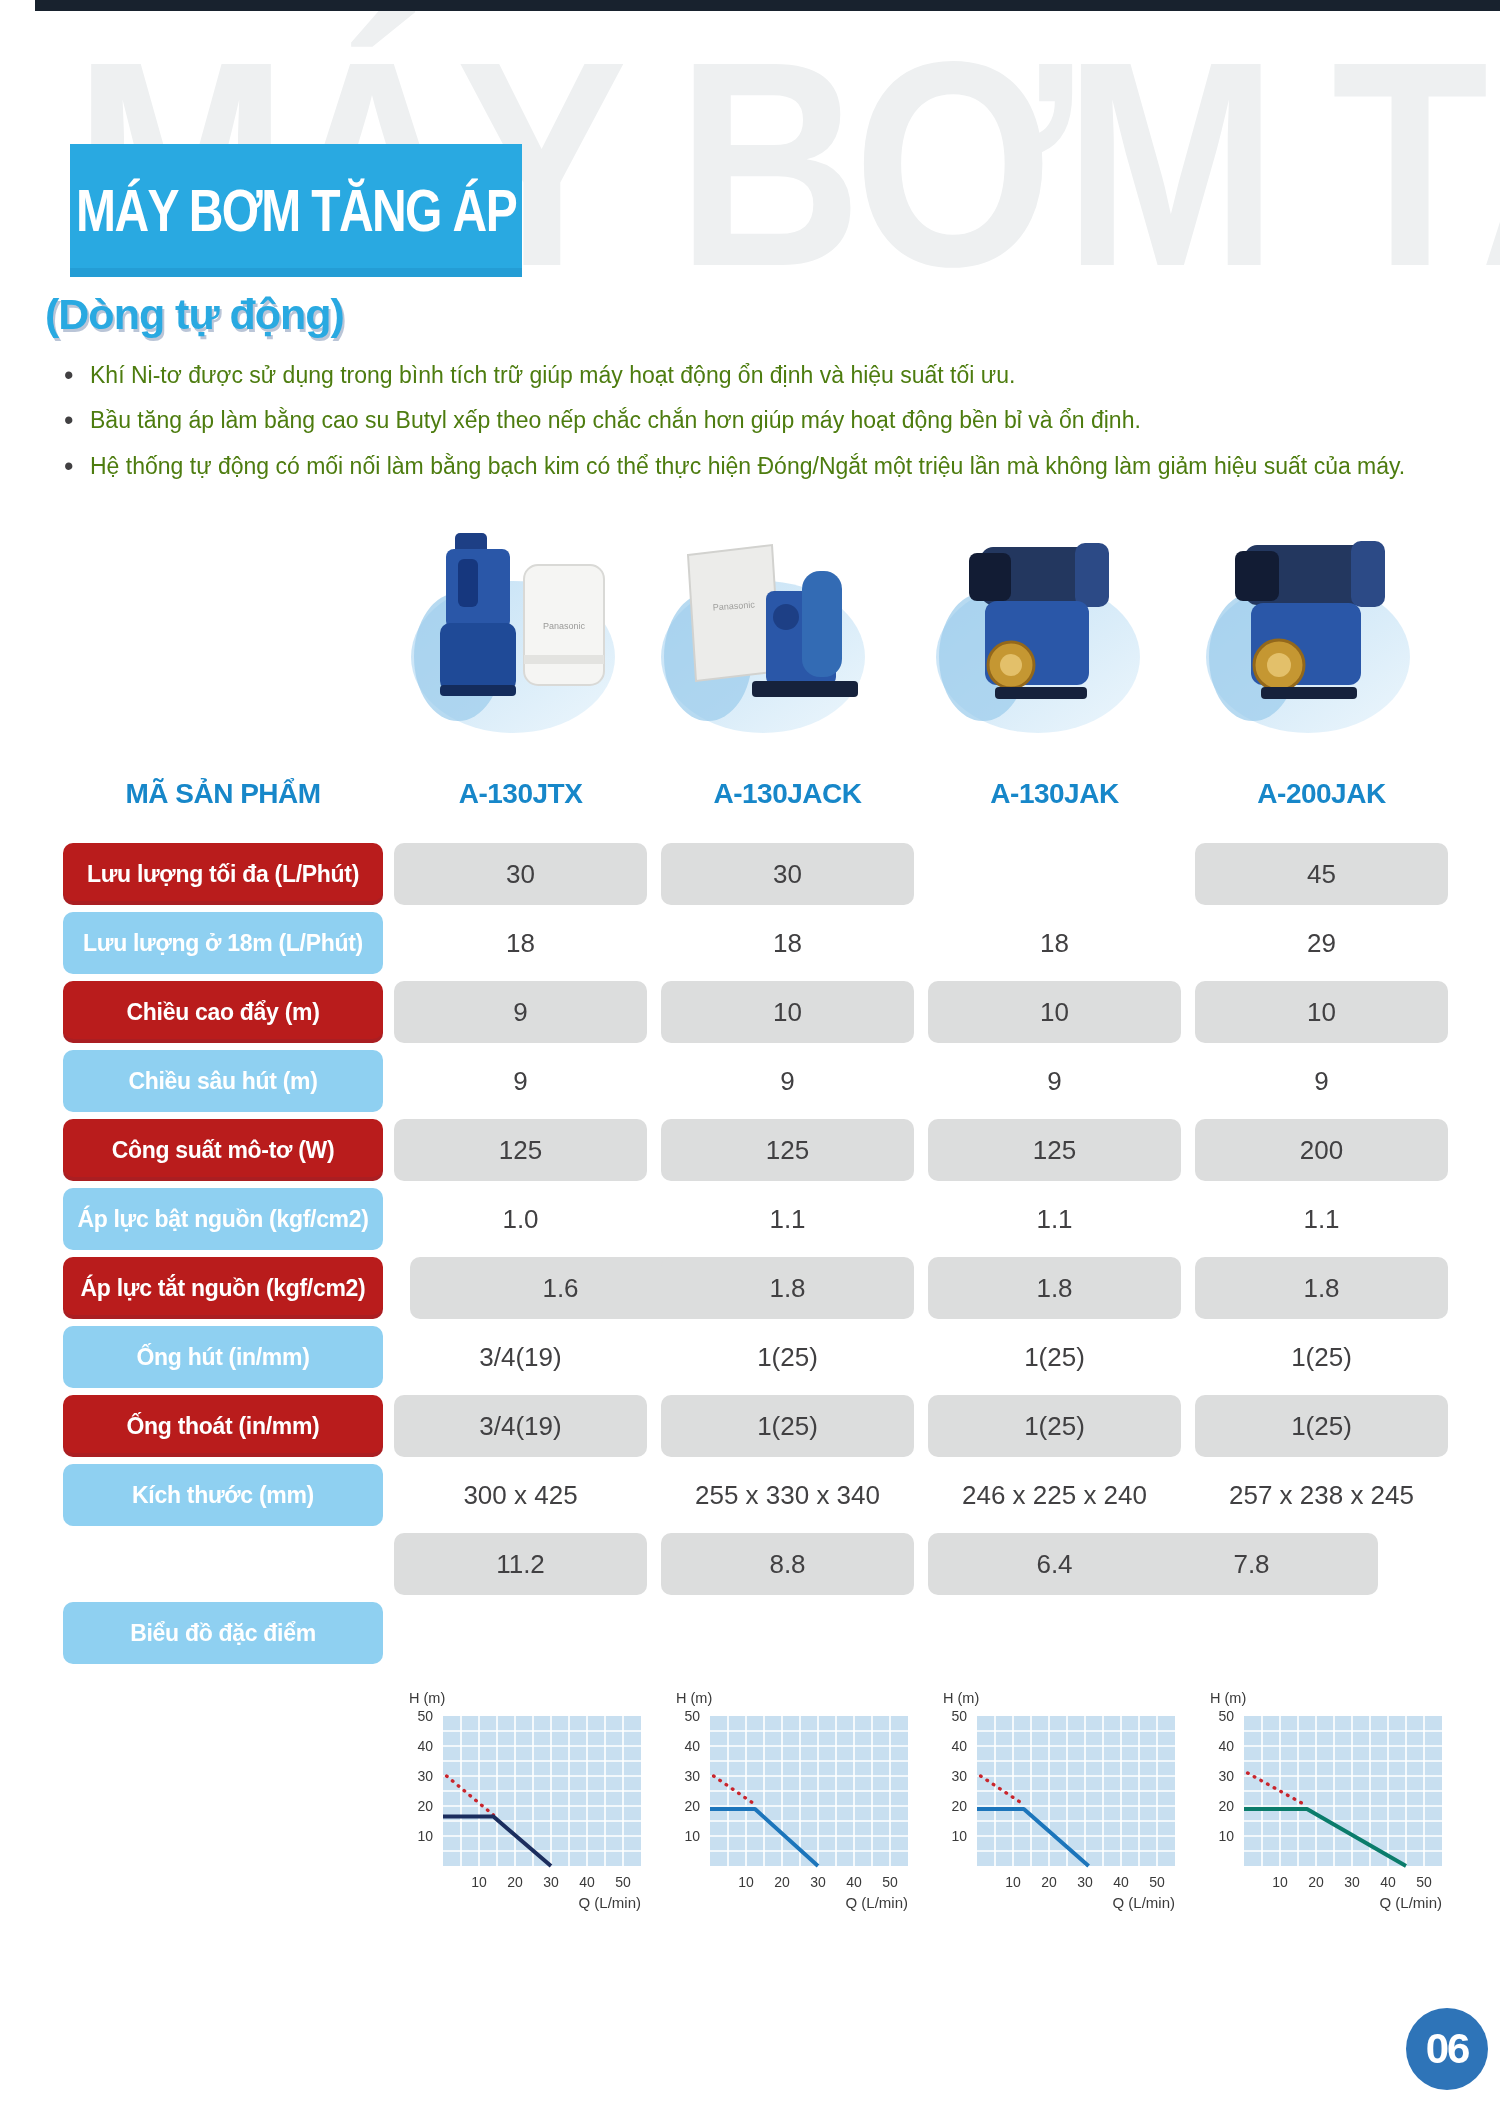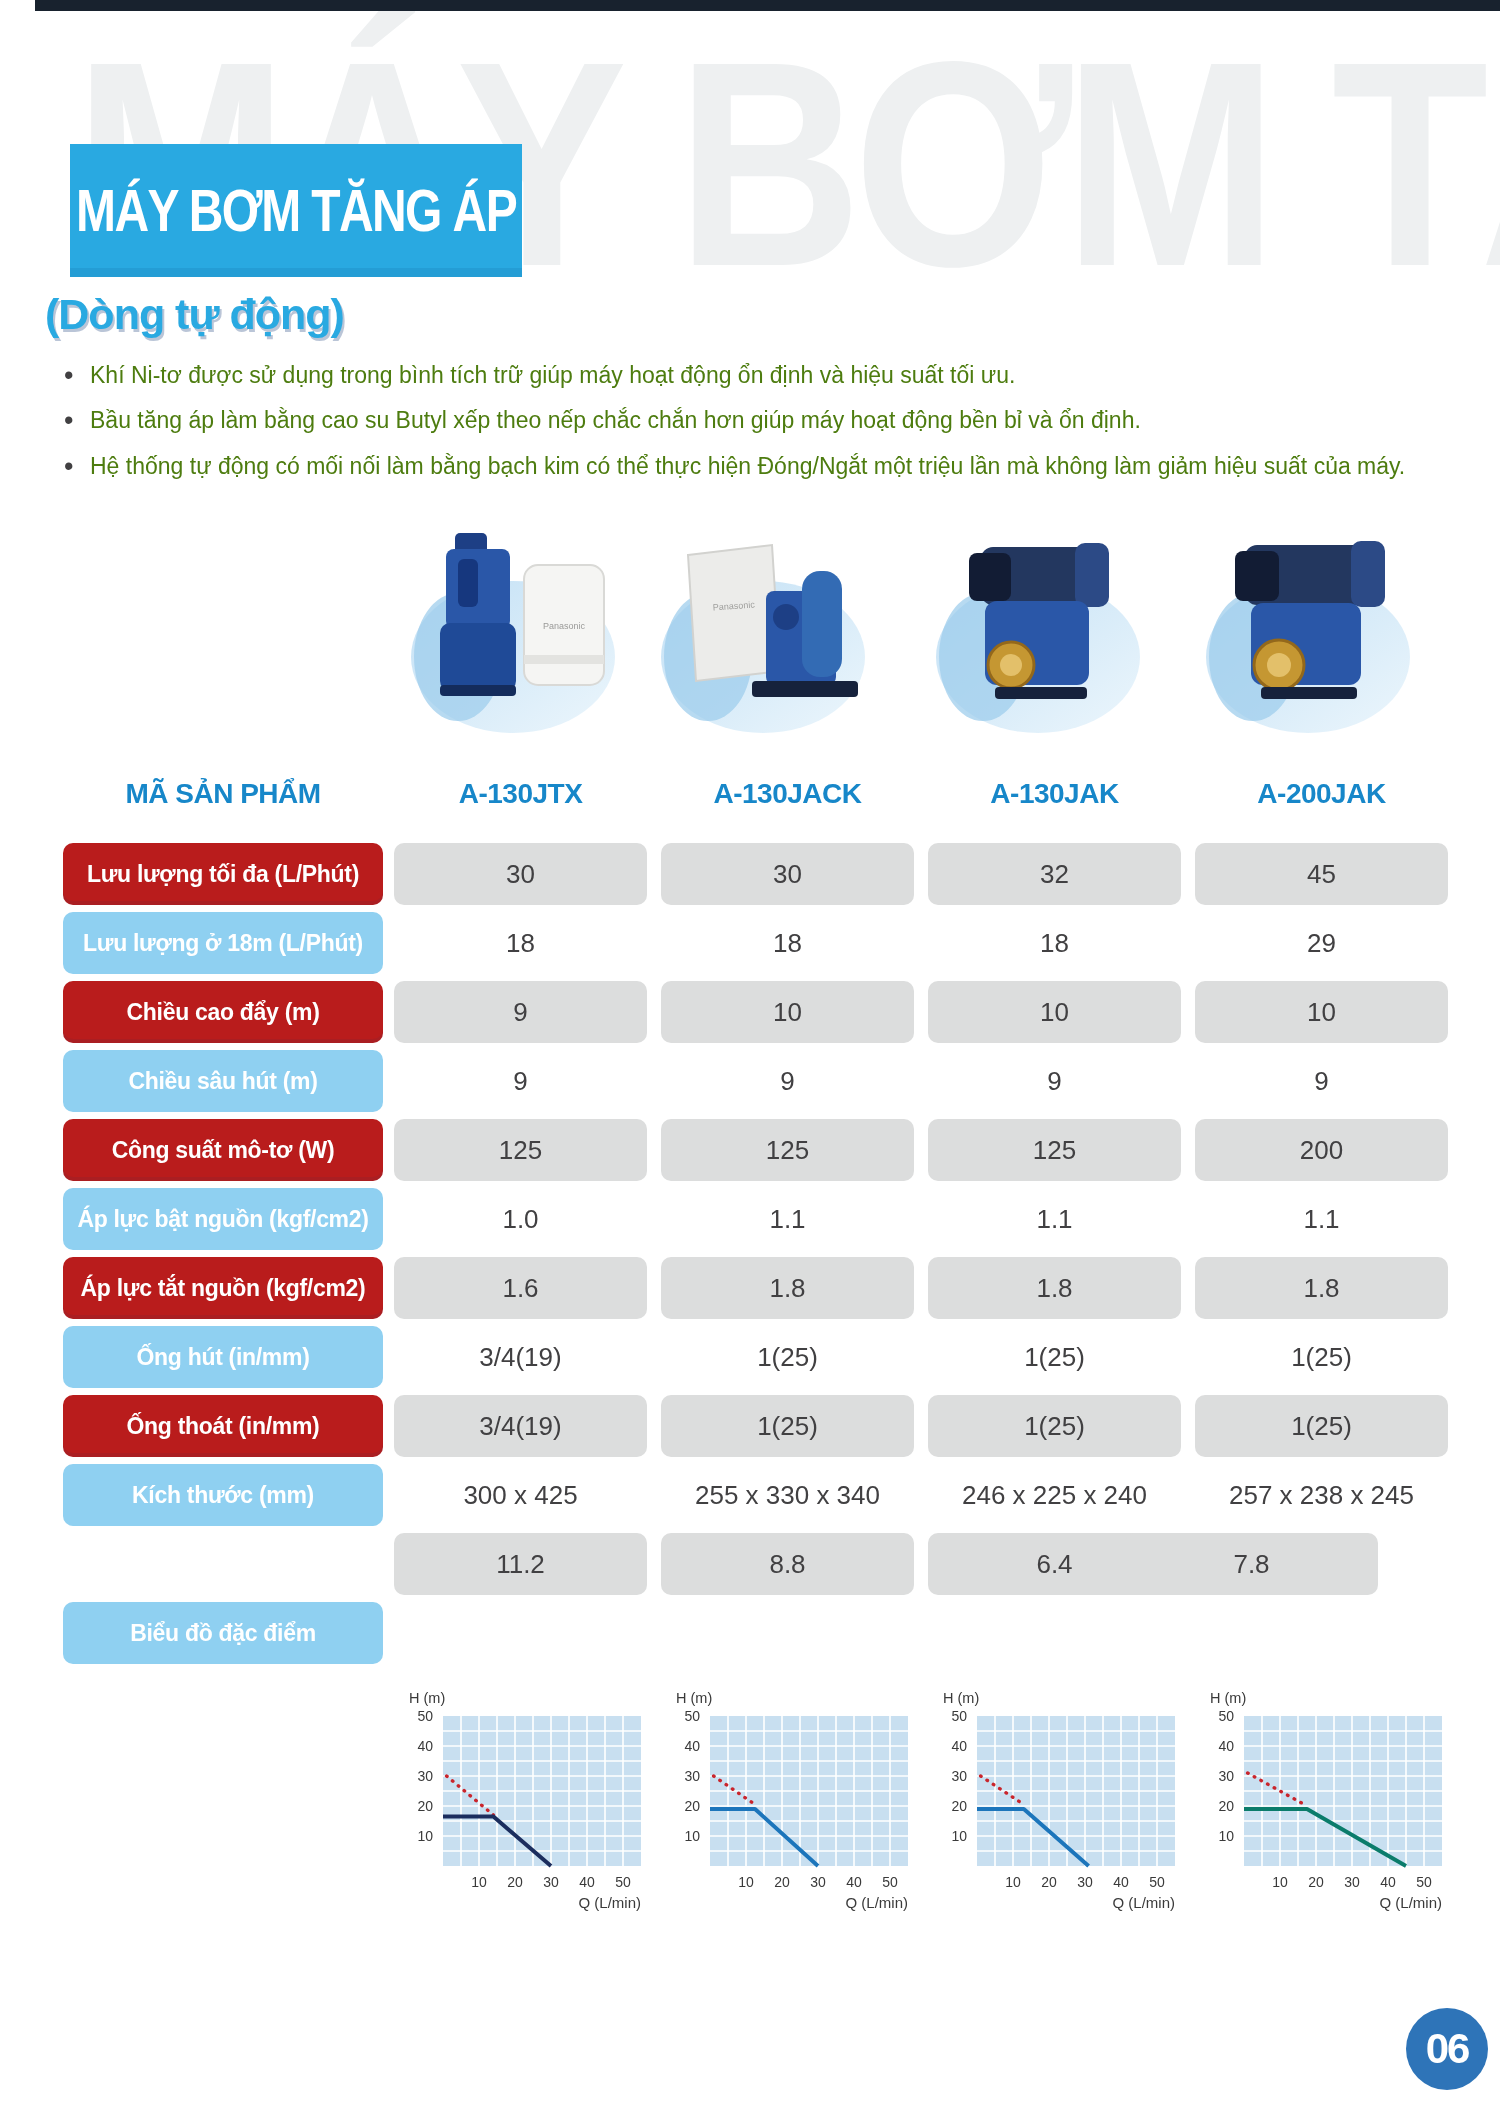--- a/index.html
+++ b/index.html
@@ -159,21 +159,20 @@
   <div class="code-head" style="left: 394px;">A-130JTX</div>
       <div class="code-head" style="left: 661px;">A-130JACK</div>
       <div class="code-head" style="left: 928px;">A-130JAK</div>
       <div class="code-head" style="left: 1195px;">A-200JAK</div>
     </div>
   <div id="rows">
       <div class="spec-row" style="top: 843px;">
         <div class="row-label dark">Lưu lượng tối đa (L/Phút)</div>
         <div class="cell gray" style="left: 394px;">30</div>
         <div class="cell gray" style="left: 661px;">30</div>
-        <div class="cell gray" style="left: 928px;">32</div>
         <div class="cell gray" style="left: 1195px;">45</div>
       </div>
       <div class="spec-row" style="top: 912px;">
         <div class="row-label light">Lưu lượng ở 18m (L/Phút)</div>
         <div class="cell" style="left: 394px;">18</div>
         <div class="cell" style="left: 661px;">18</div>
         <div class="cell" style="left: 928px;">18</div>
         <div class="cell" style="left: 1195px;">29</div>
       </div>
       <div class="spec-row" style="top: 981px;">
@@ -199,21 +198,21 @@
       </div>
       <div class="spec-row" style="top: 1188px;">
         <div class="row-label light">Áp lực bật nguồn (kgf/cm2)</div>
         <div class="cell" style="left: 394px;">1.0</div>
         <div class="cell" style="left: 661px;">1.1</div>
         <div class="cell" style="left: 928px;">1.1</div>
         <div class="cell" style="left: 1195px;">1.1</div>
       </div>
       <div class="spec-row" style="top: 1257px;">
         <div class="row-label dark">Áp lực tắt nguồn (kgf/cm2)</div>
-        <div class="cell gray" style="left: 394px;">1.6</div>
+        <div class="cell gray" style="left: 410px; padding-left: 24px;">1.6</div>
         <div class="cell gray" style="left: 661px;">1.8</div>
         <div class="cell gray" style="left: 928px;">1.8</div>
         <div class="cell gray" style="left: 1195px;">1.8</div>
       </div>
       <div class="spec-row" style="top: 1326px;">
         <div class="row-label light">Ống hút (in/mm)</div>
         <div class="cell" style="left: 394px;">3/4(19)</div>
         <div class="cell" style="left: 661px;">1(25)</div>
         <div class="cell" style="left: 928px;">1(25)</div>
         <div class="cell" style="left: 1195px;">1(25)</div>

